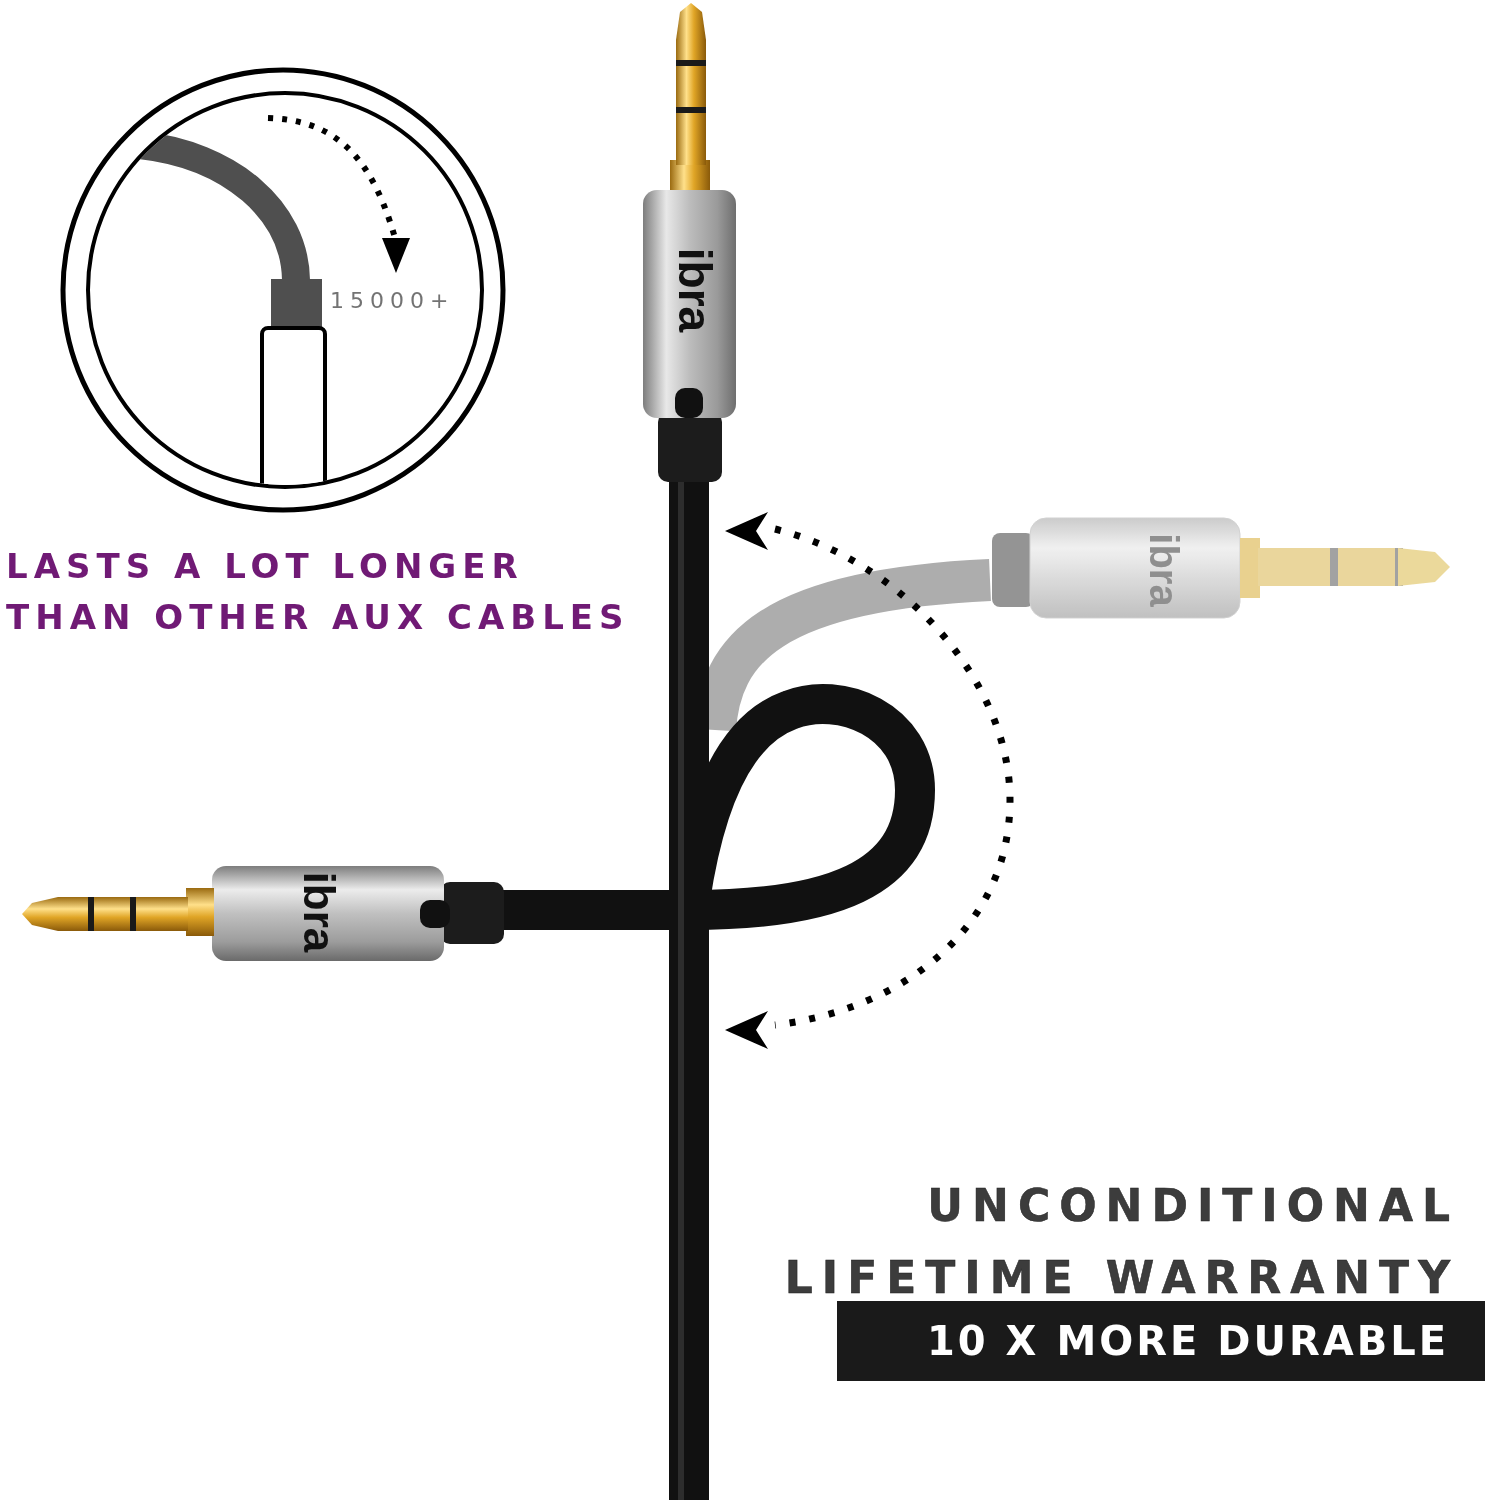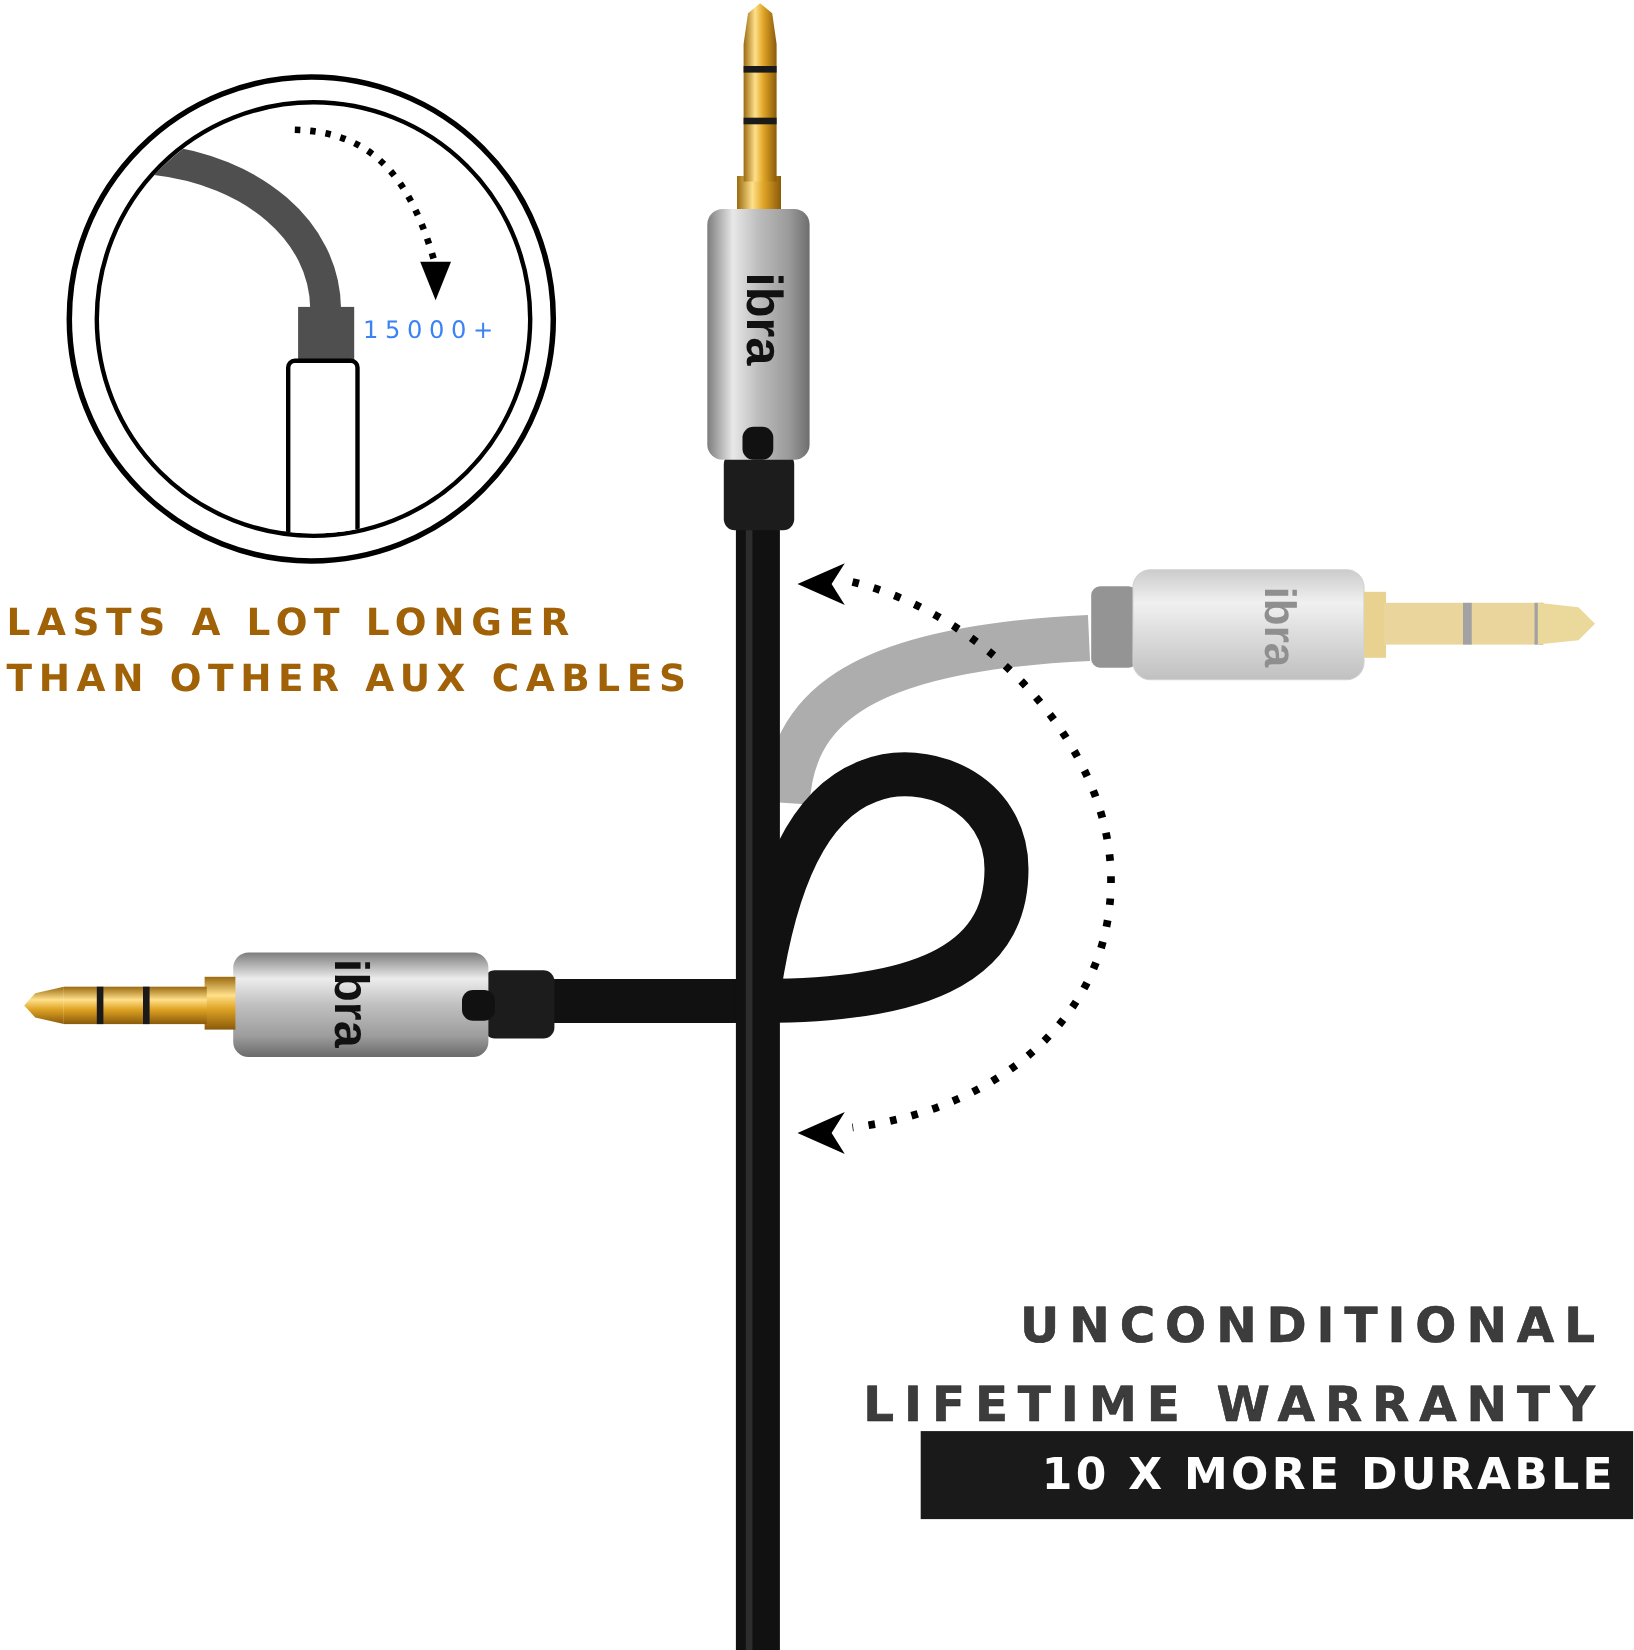--- a/index.html
+++ b/index.html
@@ -1,27 +1,27 @@
 <!DOCTYPE html>
 <html><head>
 <meta charset="utf-8">
 <style>
   html, body { margin: 0; padding: 0; background: #ffffff; }
   .stage { position: relative; width: 1485px; height: 1500px; overflow: hidden; background: #ffffff; font-family: "DejaVu Sans", "Liberation Sans", sans-serif; }
   .art { position: absolute; left: 0; top: 0; width: 1485px; height: 1500px; }
   .txt { position: absolute; white-space: nowrap; font-weight: bold; text-transform: uppercase; }
-  .lasts { left: 6px; font-size: 34px; letter-spacing: 6px; color: #a16207; }
+  .lasts { left: 6px; font-size: 34px; letter-spacing: 6px; color: #701a75; }
   .lasts.l1 { top: 546px; }
   .lasts.l2 { top: 597px; }
   .warranty { right: 26px; font-size: 44px; letter-spacing: 9px; color: #3c3c3c; text-align: right; -webkit-text-stroke: 0.5px #222; }
   .warranty.w1 { top: 1180px; }
   .warranty.w2 { top: 1228px; margin-top: 24px; }
-  .badge { position: absolute; left: 837px; top: 1301px; width: 648px; height: 80px; background: #1a1a1a; display: flex; align-items: center; justify-content: flex-end; padding-right: 16px; box-sizing: border-box; }
+  .badge { position: absolute; left: 837px; top: 1301px; width: 648px; height: 80px; background: #1a1a1a; display: flex; align-items: center; justify-content: flex-end; padding-right: 36px; box-sizing: border-box; }
   .badge span { color: #ffffff; font-size: 40px; font-weight: bold; letter-spacing: 3px; }
-  .counter { position: absolute; left: 330px; top: 288px; font-size: 22px; letter-spacing: 6px; color: #3b82f6; font-weight: normal; }
+  .counter { position: absolute; left: 330px; top: 288px; font-size: 22px; letter-spacing: 6px; color: #737373; font-weight: normal; }
 </style>
 </head>
 <body>
 
 <div class="stage">
 
   <svg class="art" viewBox="0 0 1485 1500" xmlns="http://www.w3.org/2000/svg">
     <defs>
       <linearGradient id="chromeV" x1="0" y1="0" x2="1" y2="0">
         <stop offset="0" stop-color="#7d7d7d"></stop>

